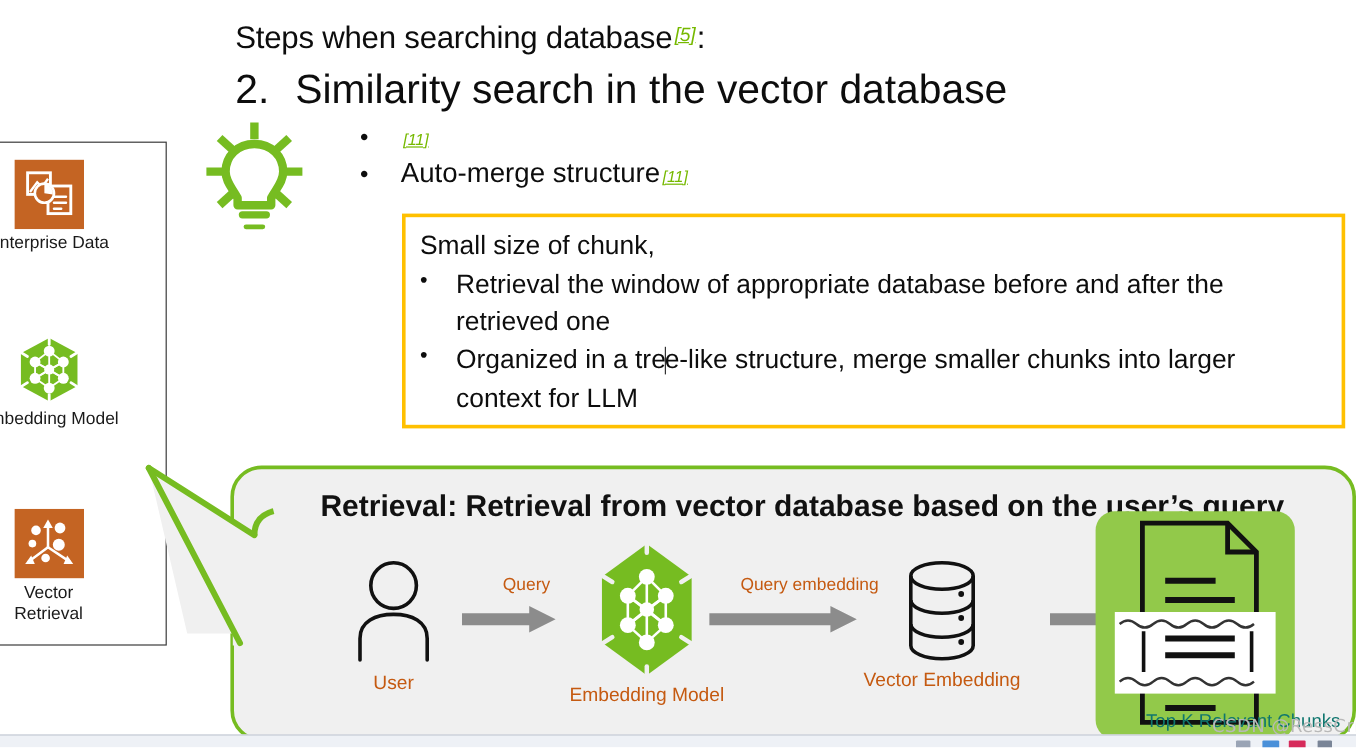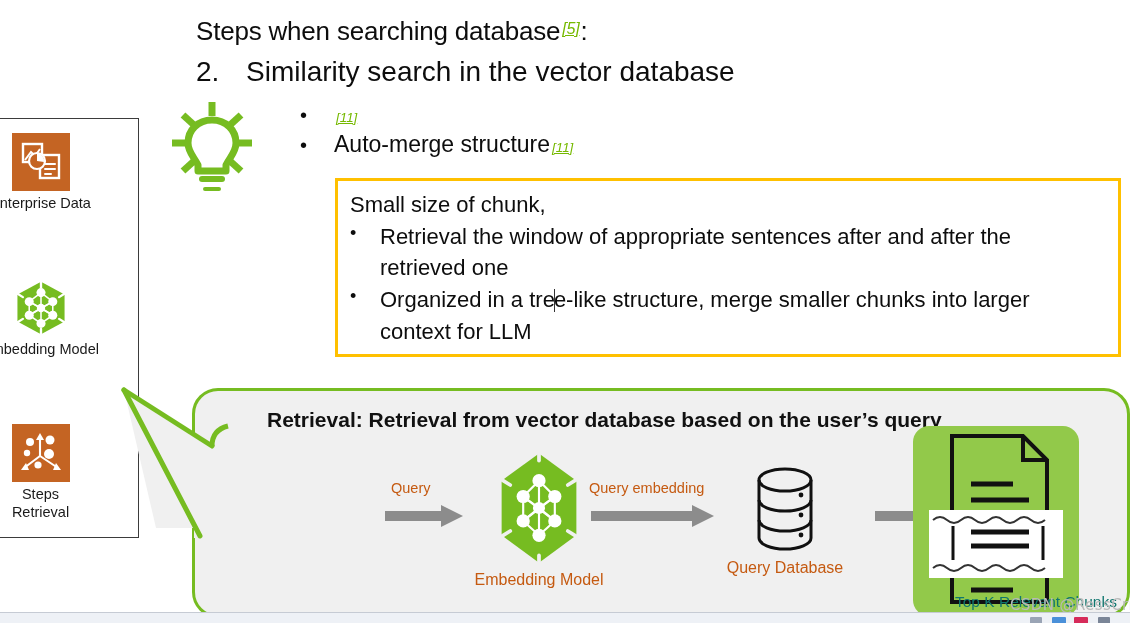--- a/index.html
+++ b/index.html
@@ -34,21 +34,21 @@
     text-decoration: underline;
     font-size: 0.62em;
     vertical-align: 6px;
     margin-left: 2px;
     margin-right: 1px;
   }
   .heading-sub {
     position: absolute;
     left: 196px;
     top: 56px;
-    font-size: 28px;
+    font-size: 34px;
     line-height: 1.15;
     white-space: nowrap;
   }
   .heading-sub .num { display: inline-block; width: 50px; }
 
   
   .blt-list {
     position: absolute;
     left: 300px;
     top: 102px;
@@ -157,21 +157,21 @@
     left: 108px;
     top: 378px;
     width: 210px;
     height: 170px;
     pointer-events: none;
   }
   .retr-title {
     position: absolute;
     left: 72px;
     top: 17px;
-    font-size: 21px;
+    font-size: 25px;
     font-weight: bold;
     color: #111111;
     white-space: nowrap;
   }
 
   .node {
     position: absolute;
     text-align: center;
   }
   .node-label {
@@ -179,20 +179,21 @@
     color: #c55a11;
     line-height: 1.15;
     margin-top: 4px;
     white-space: nowrap;
   }
   .arrow-label {
     position: absolute;
     font-size: 14.5px;
     color: #c55a11;
     white-space: nowrap;
+    margin-left: 28px;
   }
   .chunk-panel {
     position: absolute;
     background: #92c94a;
     border-radius: 16px;
   }
   .chunk-caption {
     position: absolute;
     font-size: 15.5px;
     color: #0f766e;
@@ -270,21 +271,21 @@
       <rect x="31" y="77" width="26" height="6" rx="3" fill="#76bc21"></rect>
       <rect x="35" y="88" width="18" height="4" rx="2" fill="#76bc21"></rect>
     </svg>
   </div>
 
   <div class="yellow-box">
     <div class="yb-line">Small size of chunk,</div>
 
     <div class="yb-bullet">
       <span class="dot">•</span>
-      <span class="txt">Retrieval  the window of appropriate sentences after and after the retrieved one</span>
+      <span class="txt">Retrieval  the window of appropriate database before and after the retrieved one</span>
     </div>
 
     <div class="yb-bullet">
       <span class="dot">•</span>
       <span class="txt"><span>Organized in a tre</span><span class="caret"></span><span>e-like structure, merge smaller chunks into larger context for LLM</span></span>
     </div>
   </div>
 
   <div class="side-panel">
 
@@ -367,28 +368,35 @@
             <polygon points="9,46 14,39 17,46"></polygon>
             <polygon points="49,46 44,39 41,46"></polygon>
             <circle cx="18" cy="18" r="4"></circle>
             <circle cx="38" cy="16" r="4.5"></circle>
             <circle cx="15" cy="29" r="3.2"></circle>
             <circle cx="37" cy="30" r="5"></circle>
             <circle cx="26" cy="41" r="3.6"></circle>
           </g>
         </svg>
       </div>
-      <div class="side-label"><span>Steps</span><br><span>Retrieval</span></div>
+      <div class="side-label"><span>Vector</span><br><span>Retrieval</span></div>
 
     </div>
   </div>
 
   <div class="retr-box">
     <div class="retr-title">Retrieval: Retrieval from vector database based on the user’s query</div>
 
+    <div class="node" style="left:88px; top:75px; width:90px;">
+      <svg width="66" height="86" viewBox="0 0 66 86">
+        <circle cx="33" cy="22" r="19" fill="none" stroke="#111" stroke-width="3"></circle>
+        <path d="M5 84 L5 66 C5 52 18 46 33 46 C48 46 61 52 61 66 L61 84" fill="none" stroke="#111" stroke-width="3" stroke-linecap="round"></path>
+      </svg>
+      <div class="node-label">User</div>
+    </div>
 
     <div class="arrow-label" style="left:196px; top:89px;">Query</div>
     <svg style="position:absolute; left:190px; top:112px;" width="80" height="26" viewBox="0 0 80 26">
       <polygon points="0,8 56,8 56,2 78,13 56,24 56,18 0,18" fill="#8c8c8c"></polygon>
     </svg>
 
     <div class="node" style="left:264px; top:58px; width:160px;">
       <svg width="92" height="118" viewBox="0 0 64 82" style="display:block;margin:0 auto;">
         <polygon points="32,3 58,22 58,60 32,79 6,60 6,22" fill="#76BC21"></polygon>
         <g stroke="#f0f0f0" stroke-width="2.6" stroke-linecap="round">
@@ -440,21 +448,21 @@
           <path d="M10 17 L10 75 A26 11 0 0 0 62 75 L62 17"></path>
           <path d="M10 37 A26 11 0 0 0 62 37"></path>
           <path d="M10 57 A26 11 0 0 0 62 57"></path>
         </g>
         <g fill="#111">
           <circle cx="52" cy="32" r="2.4"></circle>
           <circle cx="52" cy="52" r="2.4"></circle>
           <circle cx="52" cy="72" r="2.4"></circle>
         </g>
       </svg>
-      <div class="node-label">Query Database</div>
+      <div class="node-label">Vector Embedding</div>
     </div>
 
     <svg style="position:absolute; left:680px; top:112px;" width="110" height="26" viewBox="0 0 110 26">
       <polygon points="0,8 86,8 86,2 108,13 86,24 86,18 0,18" fill="#8c8c8c"></polygon>
     </svg>
 
     <div class="chunk-panel" style="left:718px; top:35px; width:166px; height:190px;">
       <svg width="166" height="190" viewBox="0 0 166 190">
         <path d="M39 10 L110 10 L134 34 L134 176 L39 176 Z" fill="none" stroke="#111" stroke-width="4"></path>
         <path d="M110 10 L110 34 L134 34" fill="none" stroke="#111" stroke-width="4"></path>

